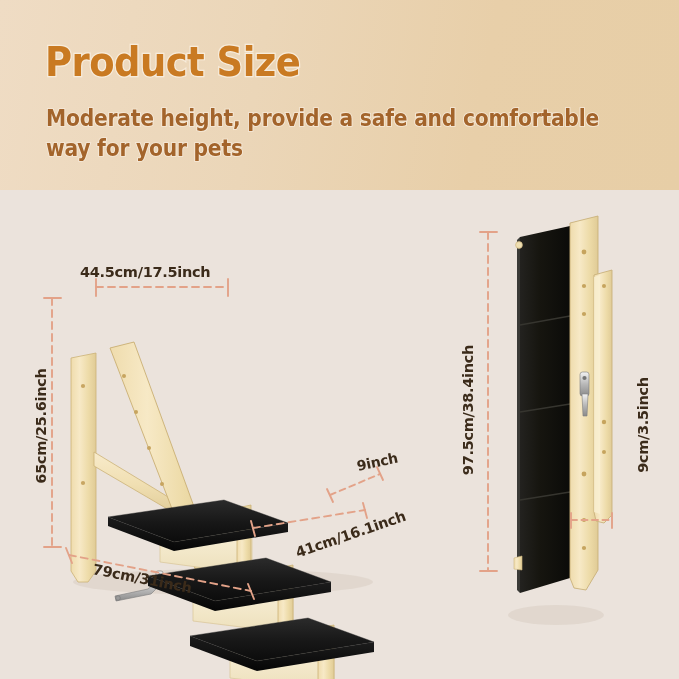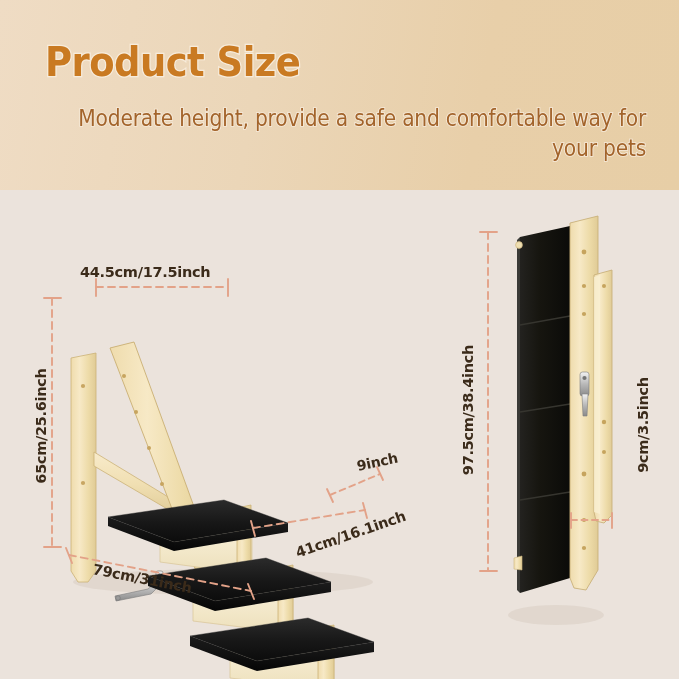--- a/index.html
+++ b/index.html
@@ -40,27 +40,26 @@
     paint-order: stroke fill;
     white-space: nowrap;
   }
   #page-subtitle {
     position: absolute;
     left: 46px;
     top: 104px;
     width: 600px;
     font-family: "DejaVu Sans Condensed", "Liberation Sans Narrow", "Liberation Sans", sans-serif;
     font-size: 22.5px;
-    font-weight: normal;
+    font-weight: bold;
     line-height: 1.32;
     letter-spacing: -0.2px;
     color: #A3642B;
     -webkit-text-stroke: 1.7px #F6EADA;
     paint-order: stroke fill;
-    text-align: right;
   }
 
   
   #main-stage {
     position: absolute;
     left: 8px;
     top: 190px;
     width: 679px;
     height: 489px;
     background: #EBE3DC;

